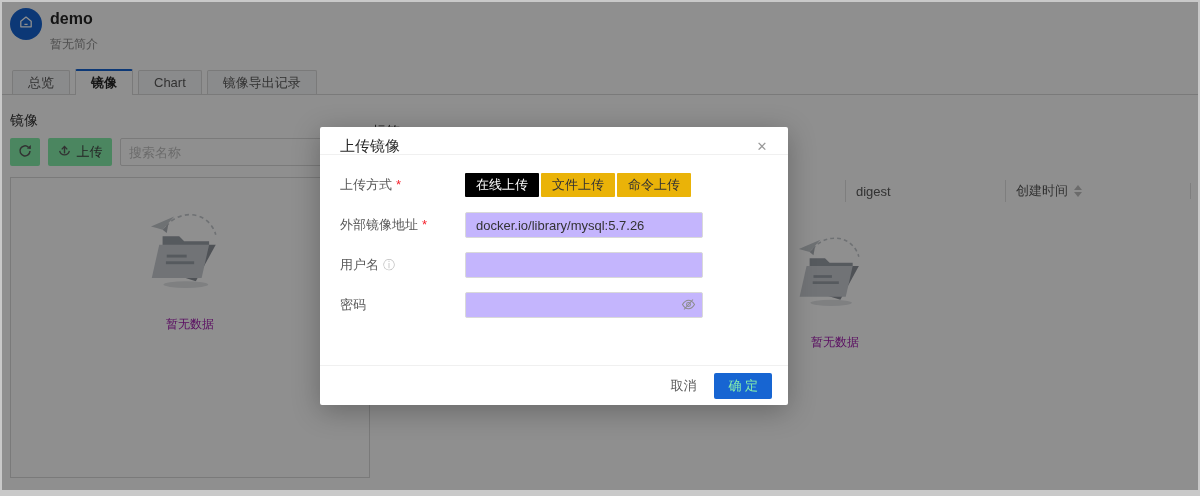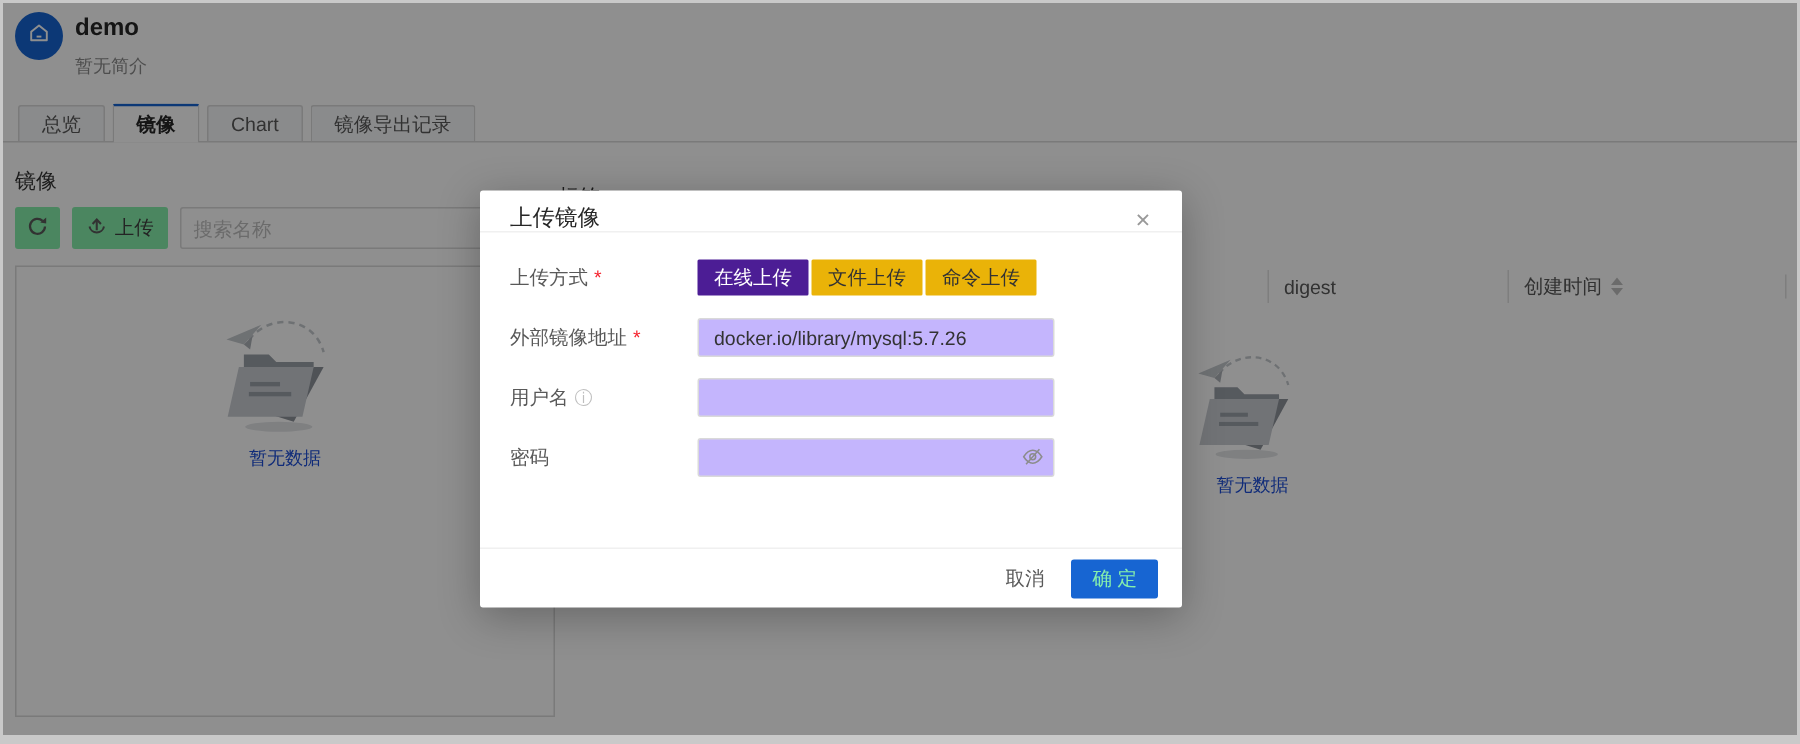--- a/index.html
+++ b/index.html
@@ -52,21 +52,21 @@
     border:1px solid #d9d9d9; border-radius:2px; padding:0 8px;
     font-size:13px; color:#333; background:#fff;
   }
   .search-input::placeholder { color:#bfbfbf; }
   .left-box {
     position:absolute; left:8px; top:175px; width:360px; height:301px;
     border:1px solid #d9d9d9; background:#fff;
   }
   .empty-state { display:flex; flex-direction:column; align-items:center; }
   .left-box .empty-state { margin-top:28px; }
-  .empty-text { font-size:12px; color:#1d4ed8; margin-top:2px; }
+  .empty-text { font-size:12px; color:#a21caf; margin-top:22px; }
   
   .th-cell {
     position:absolute; top:178px; height:22px; display:flex; align-items:center;
     border-left:1px solid #e0e0e0; padding-left:10px; font-size:13px; color:#595959;
   }
   .th-digest { left:843px; width:160px; }
   .th-created { left:1003px; width:185px; }
   .th-end { left:1188px; top:181px; height:16px; width:1px; background:#e0e0e0; position:absolute; }
   .sort-carets { display:flex; flex-direction:column; margin-left:6px; gap:2px; cursor:pointer; }
   .caret-up { width:0; height:0; border-left:4px solid transparent; border-right:4px solid transparent; border-bottom:5px solid #bfbfbf; }
@@ -94,21 +94,21 @@
     width:125px; font-size:13px; color:#595959; line-height:26px;
     display:flex; align-items:center; gap:4px;
   }
   .required { color:#f5222d; }
   .info-icon { color:#bfbfbf; font-size:12px; }
   .segmented { display:flex; gap:2px; margin-top:1px; }
   .seg-btn {
     height:24px; width:74px; border:none; font-size:13px; color:#333;
     background:#eab308; cursor:pointer; border-radius:1px;
   }
-  .seg-btn.active { background:#4c1d95; color:#fff; }
+  .seg-btn.active { background:#000000; color:#fff; }
   .field-wrap { position:relative; width:238px; }
   .text-input {
     width:238px; height:26px; border:1px solid #d9d9d9; border-radius:2px;
     padding:0 10px; font-size:13px; color:#333; background:#c4b5fd;
   }
   .eye-btn {
     position:absolute; right:7px; top:6px; width:16px; height:14px;
     background:none; border:none; cursor:pointer; padding:0;
   }
   .modal-footer {

